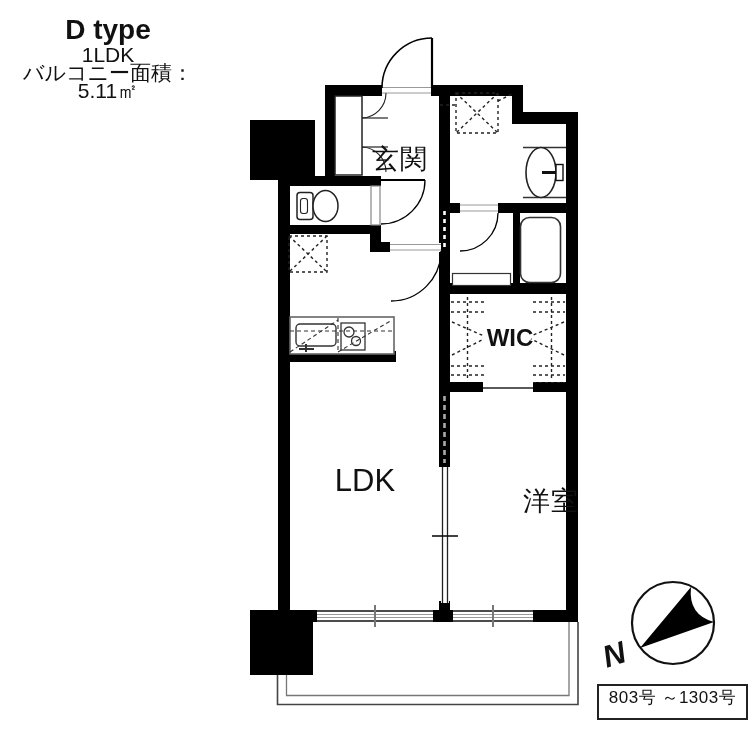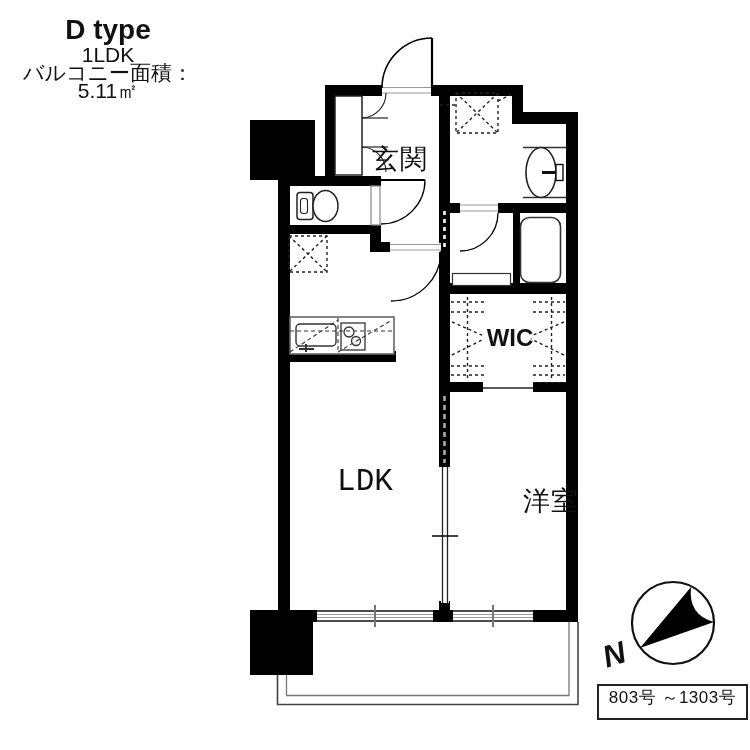--- a/index.html
+++ b/index.html
@@ -7,21 +7,21 @@
     position:relative; width:750px; height:750px; background:#ffffff;
     font-family:"Liberation Sans","DejaVu Sans",sans-serif; overflow:hidden;
   }
   #plan-svg { position:absolute; left:0; top:0; }
   .room-label {
     position:absolute; transform:translate(-50%,-50%);
     color:#111; white-space:nowrap; letter-spacing:1px;
   }
   .lbl-genkan { font-size:27px; font-weight:500;margin-top:28px; }
   .lbl-wic    { font-size:24px; font-weight:600; letter-spacing:0px; }
-  .lbl-ldk    { font-size:31px; font-weight:500; letter-spacing:0px;font-family:Liberation Mono, monospace; }
+  .lbl-ldk    { font-size:31px; font-weight:500; letter-spacing:0px; }
   .lbl-yoshitsu { font-size:27px; font-weight:500; }
   .lbl-north {
     position:absolute; font-size:31px; font-weight:bold; font-style:italic;
     color:#111; transform:rotate(-18deg);
   }
   #title-block {
     position:absolute; left:8px; top:14px; width:200px;
     text-align:center; color:#111;
   }
   #title-block .title-main { font-size:28px; font-weight:bold; line-height:32px; }

